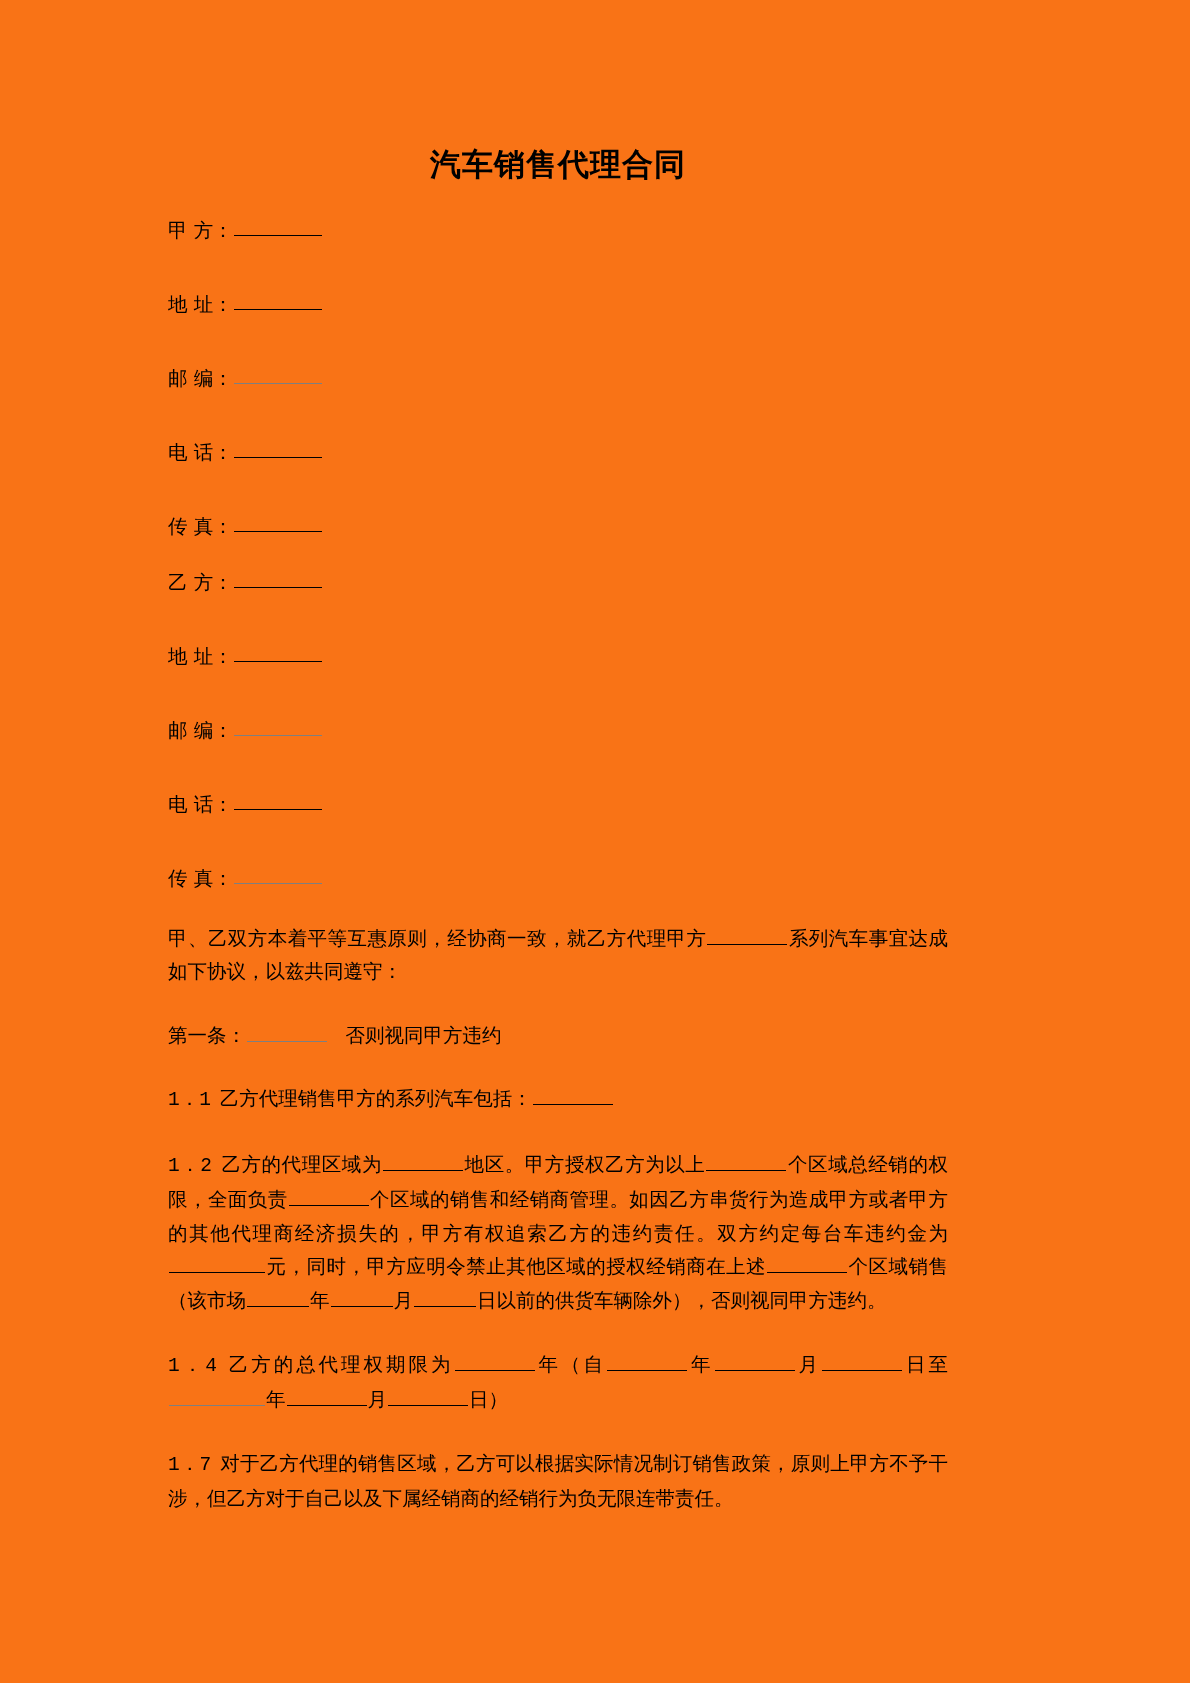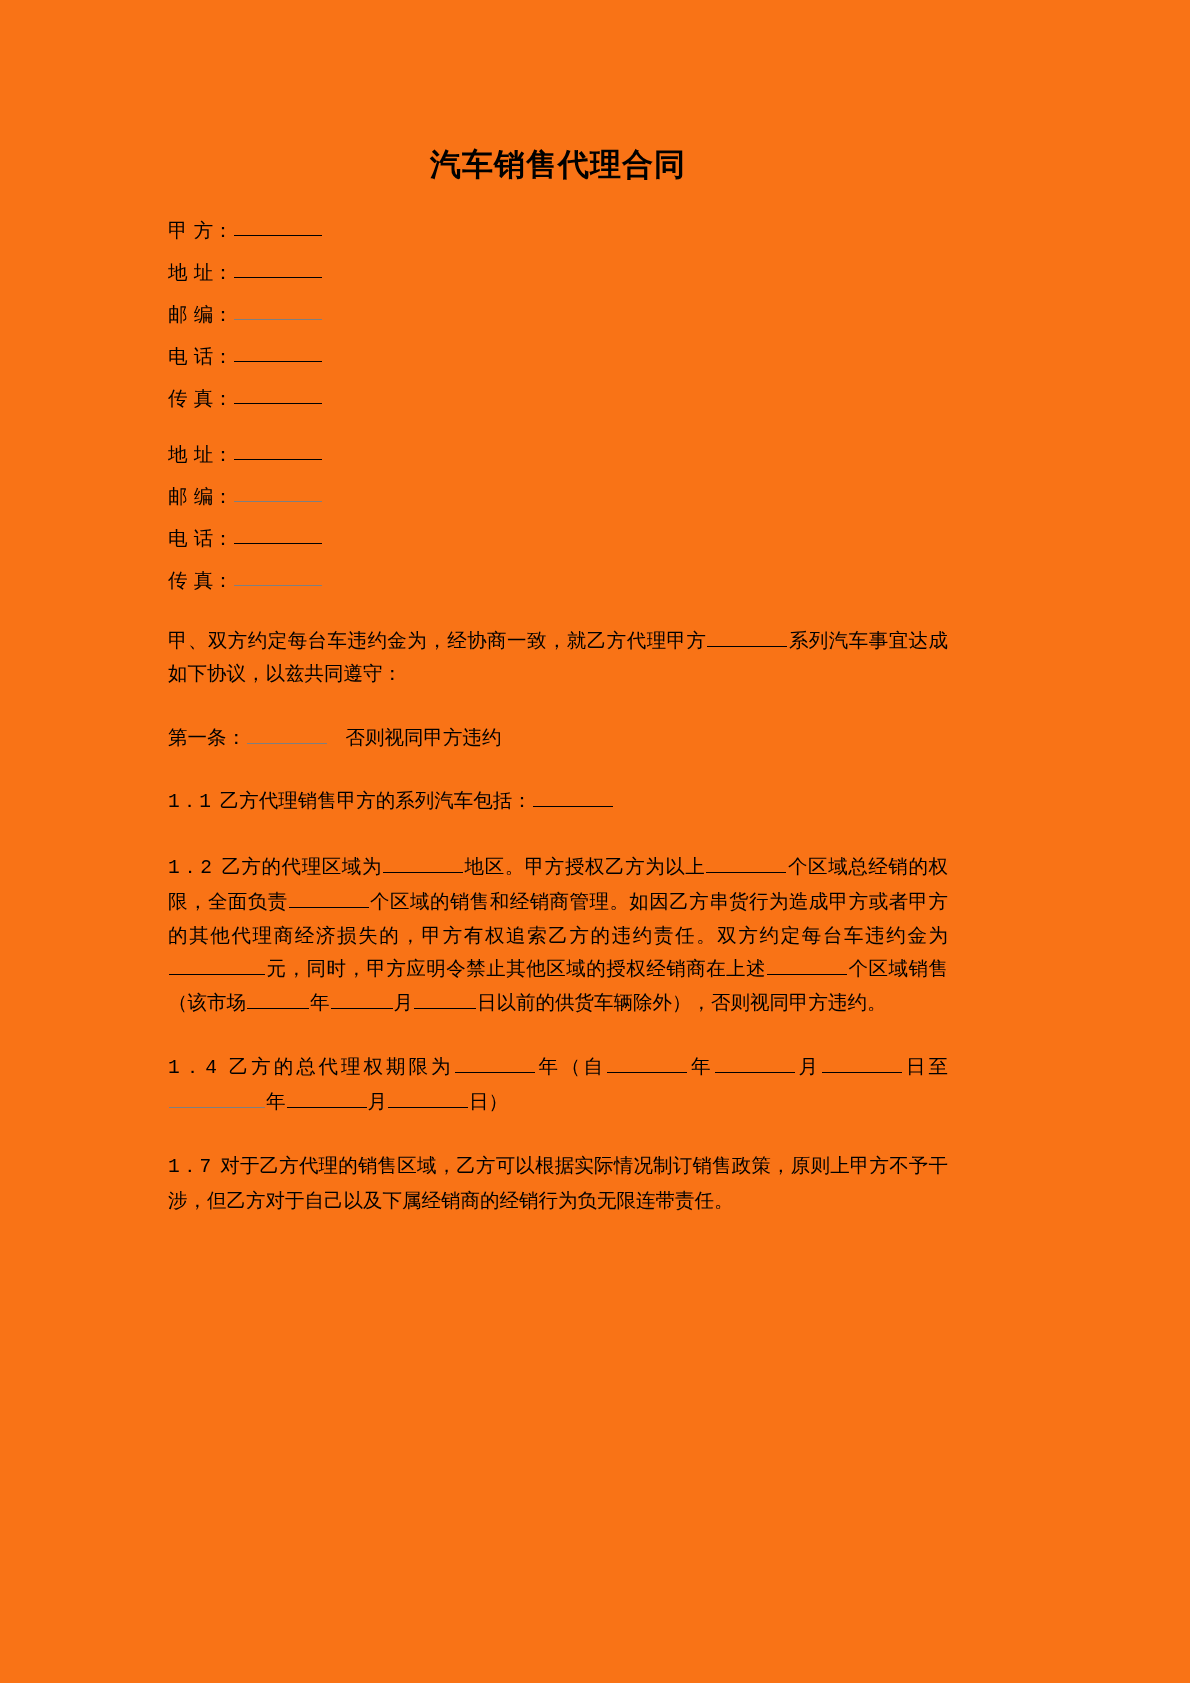--- a/index.html
+++ b/index.html
@@ -39,21 +39,21 @@
     font-family: "DejaVu Sans", "Liberation Sans", sans-serif;
   }
   .field-list {
     margin: 0;
     padding: 0;
     list-style: none;
   }
   .field-row {
     font-size: 19.5px;
     line-height: 1.0;
-    margin-top: 18px;
+    margin-top: 50px;
     white-space: nowrap;
   }
   .field-row:first-child {
     margin-top: 32px;
   }
   .field-label {
     letter-spacing: 0px;
   }
   .blank {
     display: inline-block;
@@ -113,34 +113,37 @@
       <div class="field-row">
         <span class="field-label">电 话：</span><span class="blank b-field"></span>
       </div>
       <div class="field-row">
         <span class="field-label">传 真：</span><span class="blank b-field"></span>
       </div>
     </div>
 
     <div class="field-list">
       <div class="field-row">
+        <span class="field-label">乙 方：</span><span class="blank b-field"></span>
+      </div>
+      <div class="field-row">
         <span class="field-label">地 址：</span><span class="blank b-field"></span>
       </div>
       <div class="field-row">
         <span class="field-label">邮 编：</span><span class="blank b-field b-gray"></span>
       </div>
       <div class="field-row">
         <span class="field-label">电 话：</span><span class="blank b-field"></span>
       </div>
       <div class="field-row">
         <span class="field-label">传 真：</span><span class="blank b-field b-gray"></span>
       </div>
     </div>
 
-    <p class="para first-body"><span>甲、双方约定每台车违约金为，经协商一致，就乙方代理甲方</span><span class="blank b-md"></span><span>系列汽车事宜达成如下协议，以兹共同遵守：</span></p>
+    <p class="para first-body"><span>甲、乙双方本着平等互惠原则，经协商一致，就乙方代理甲方</span><span class="blank b-md"></span><span>系列汽车事宜达成如下协议，以兹共同遵守：</span></p>
 
     <p class="clause-head"><span>第一条：</span><span class="blank b-md b-gray"></span><span class="spw"></span><span>否则视同甲方违约</span></p>
 
     <p class="para"><span class="num">1．1</span><span class="sp"></span><span>乙方代理销售甲方的系列汽车包括：</span><span class="blank b-md"></span></p>
 
     <p class="para"><span class="num">1．2</span><span class="sp"></span><span>乙方的代理区域为</span><span class="blank b-md"></span><span>地区。甲方授权乙方为以上</span><span class="blank b-md"></span><span>个区域总经销的权限，全面负责</span><span class="blank b-md"></span><span>个区域的销售和经销商管理。如因乙方串货行为造成甲方或者甲方的其他代理商经济损失的，甲方有权追索乙方的违约责任。双方约定每台车违约金为</span><span class="blank b-lg"></span><span>元，同时，甲方应明令禁止其他区域的授权经销商在上述</span><span class="blank b-md"></span><span>个区域销售（该市场</span><span class="blank b-sm"></span><span>年</span><span class="blank b-sm"></span><span>月</span><span class="blank b-sm"></span><span>日以前的供货车辆除外），否则视同甲方违约。</span></p>
 
 
     <p class="para"><span class="num">1．4</span><span class="sp"></span><span>乙方的总代理权期限为</span><span class="blank b-md"></span><span>年（自</span><span class="blank b-md"></span><span>年</span><span class="blank b-md"></span><span>月</span><span class="blank b-md"></span><span>日至</span><span class="blank b-lg b-gray"></span><span>年</span><span class="blank b-md"></span><span>月</span><span class="blank b-md"></span><span>日）</span></p>
 

